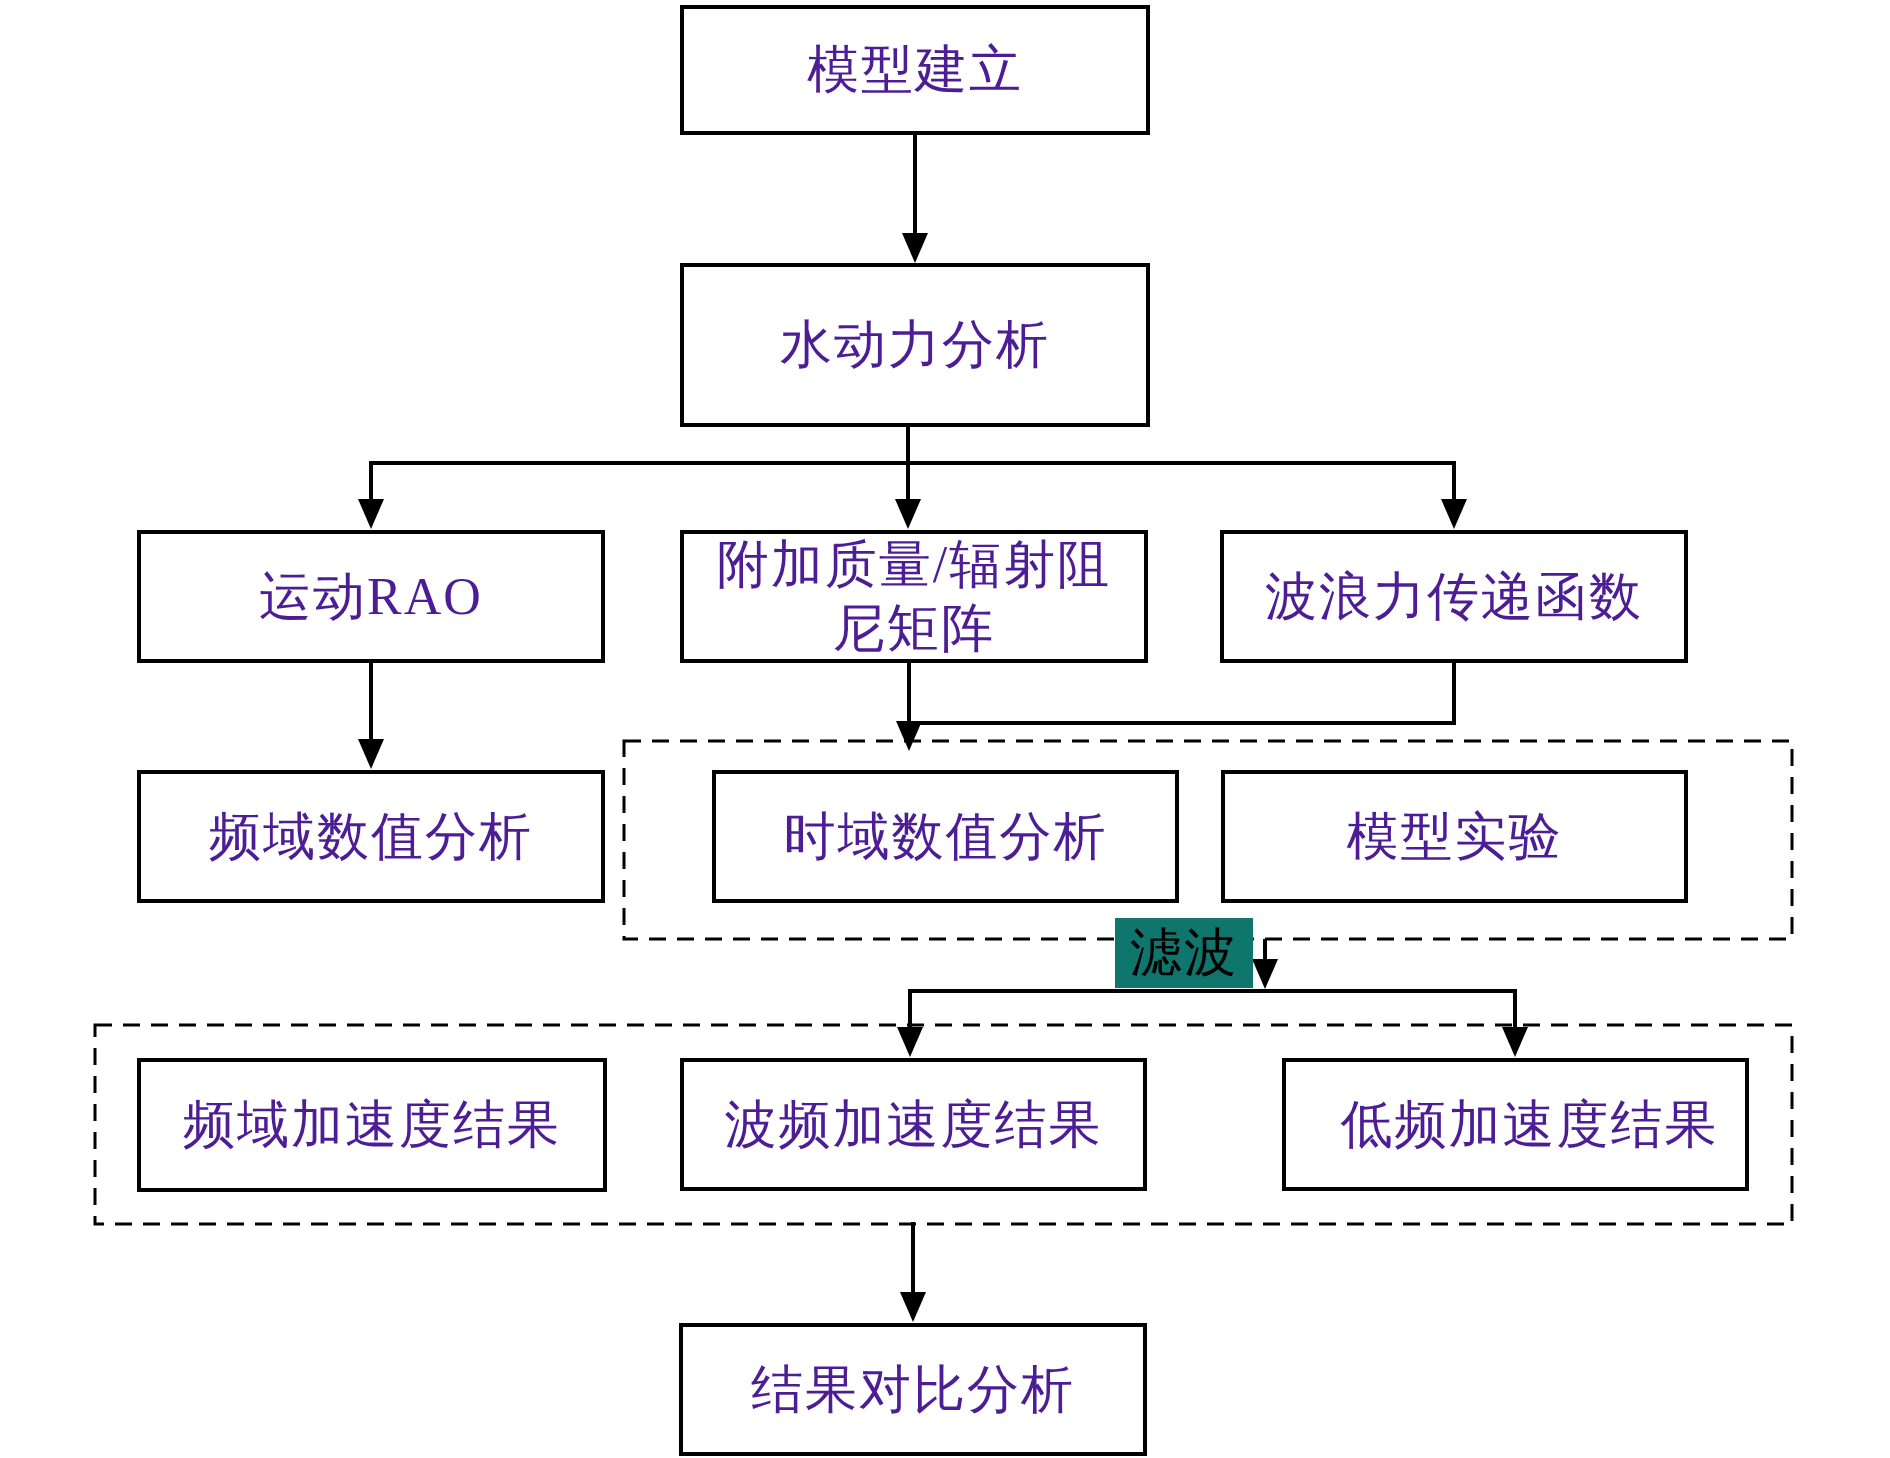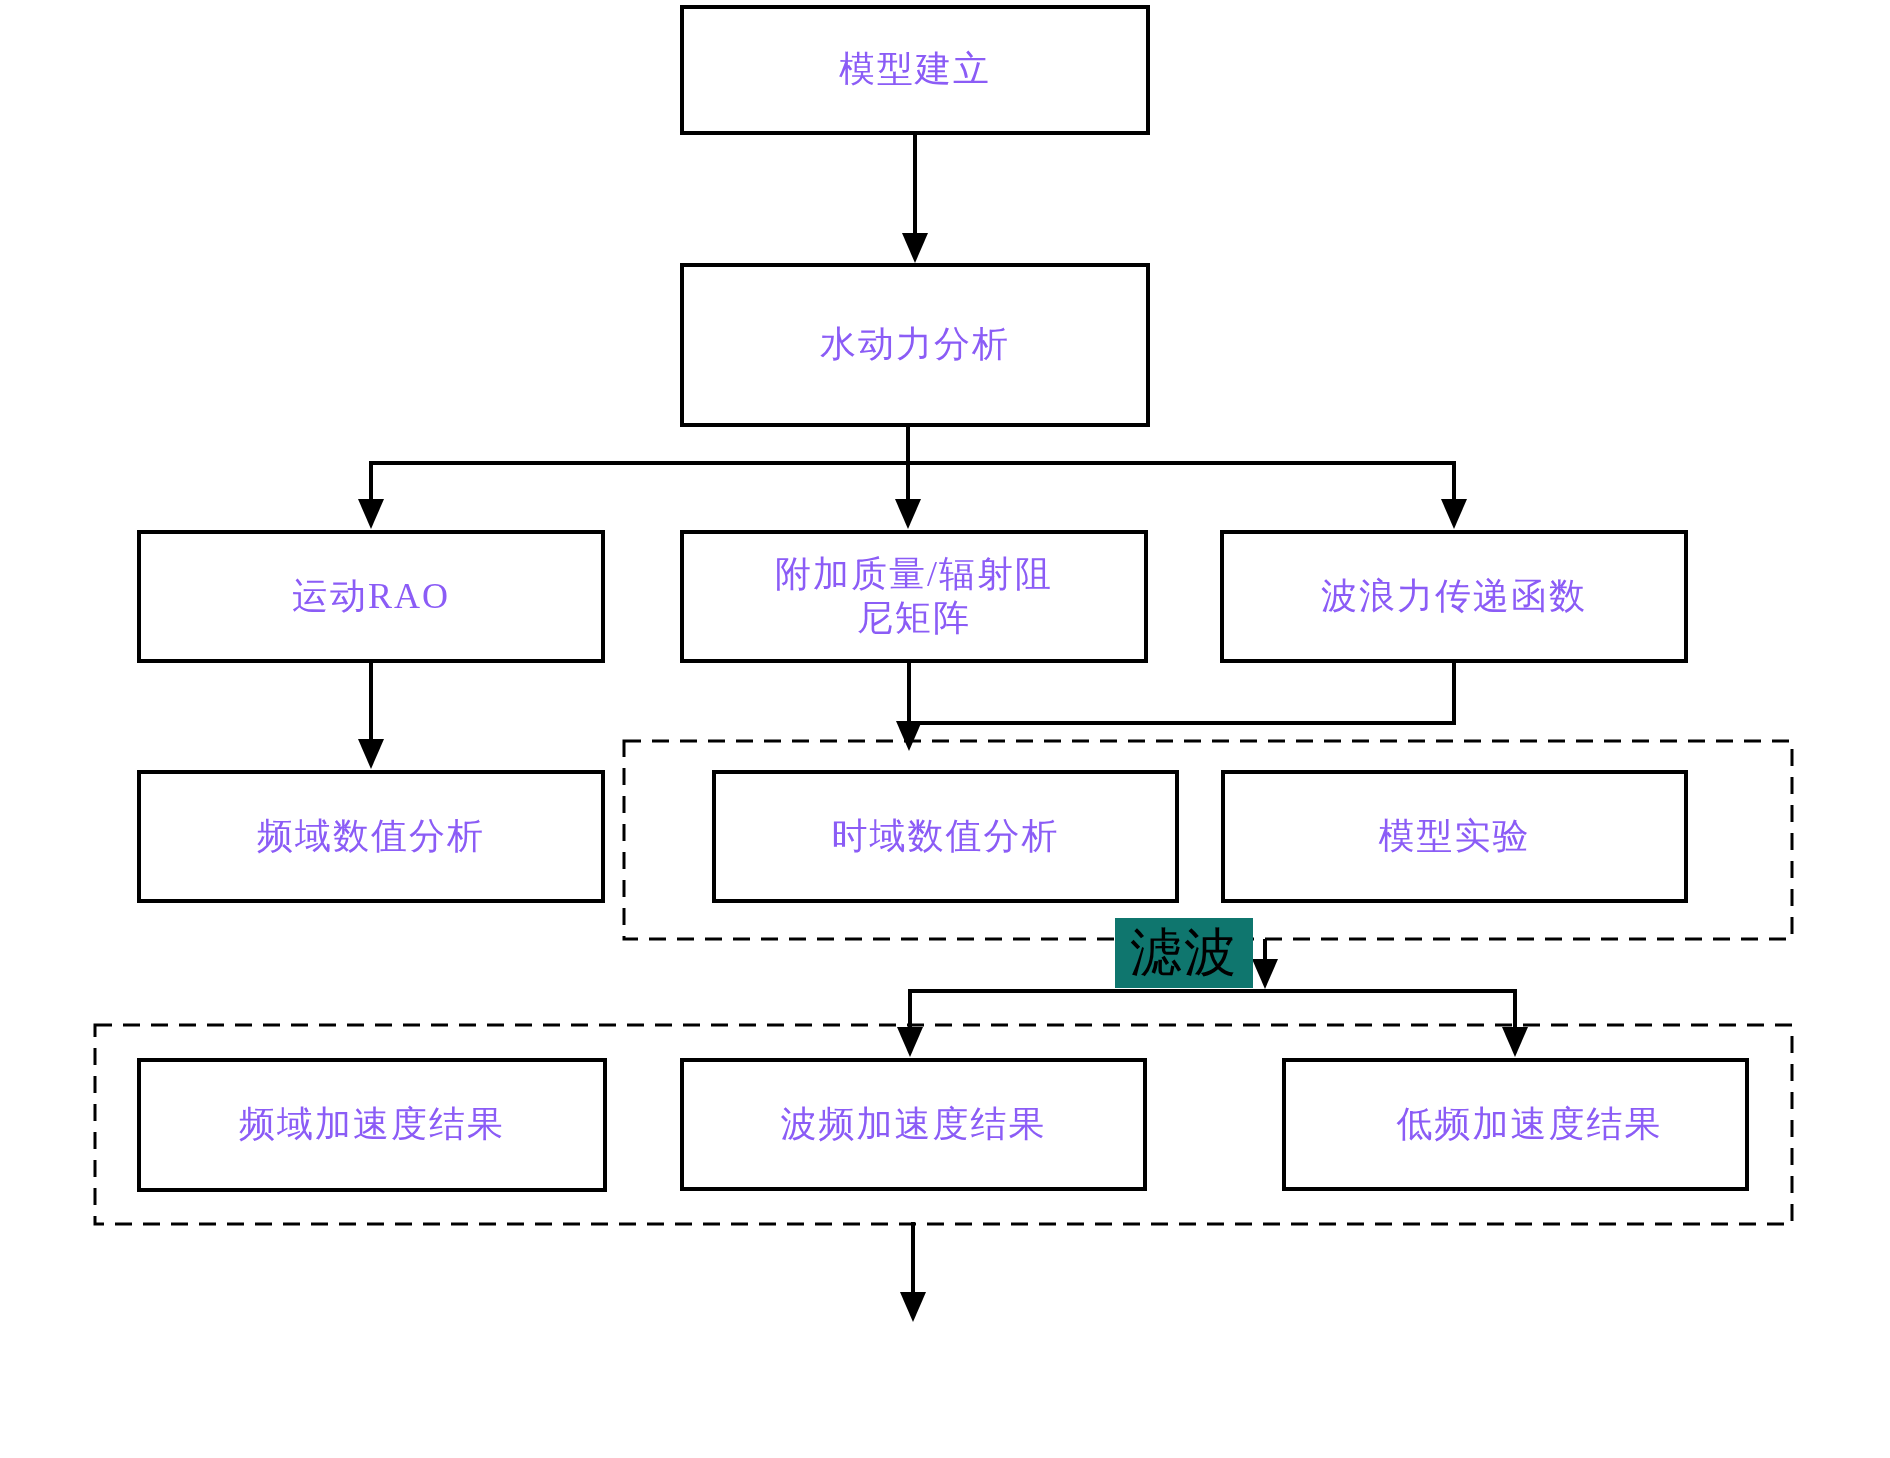--- a/index.html
+++ b/index.html
@@ -20,22 +20,22 @@
   .node {
     position: absolute;
     box-sizing: border-box;
     border: 4px solid #000000;
     background: #ffffff;
     display: flex;
     flex-direction: column;
     align-items: center;
     justify-content: center;
     text-align: center;
-    font-size: 36px;
-    color: #8b5cf6;
+    font-size: 52px;
+    color: #4c1d95;
     line-height: 1.22;
     z-index: 2;
     letter-spacing: 2px;
   }
   .float-label {
     position: absolute;
     background: #0f766e;
     font-size: 52px;
     color: #000000;
     text-align: center;
@@ -151,16 +151,19 @@
   </div>
 
   <div class="node" id="n-wave-freq-accel">
     <span>波频加速度结果</span>
   </div>
 
   <div class="node" id="n-low-freq-accel">
     <span>低频加速度结果</span>
   </div>
 
+  <div class="node" id="n-result-comparison">
+    <span>结果对比分析</span>
+  </div>
 
   <div class="float-label" id="filter-label">滤波</div>
 
 </div>
 
 </body></html>

